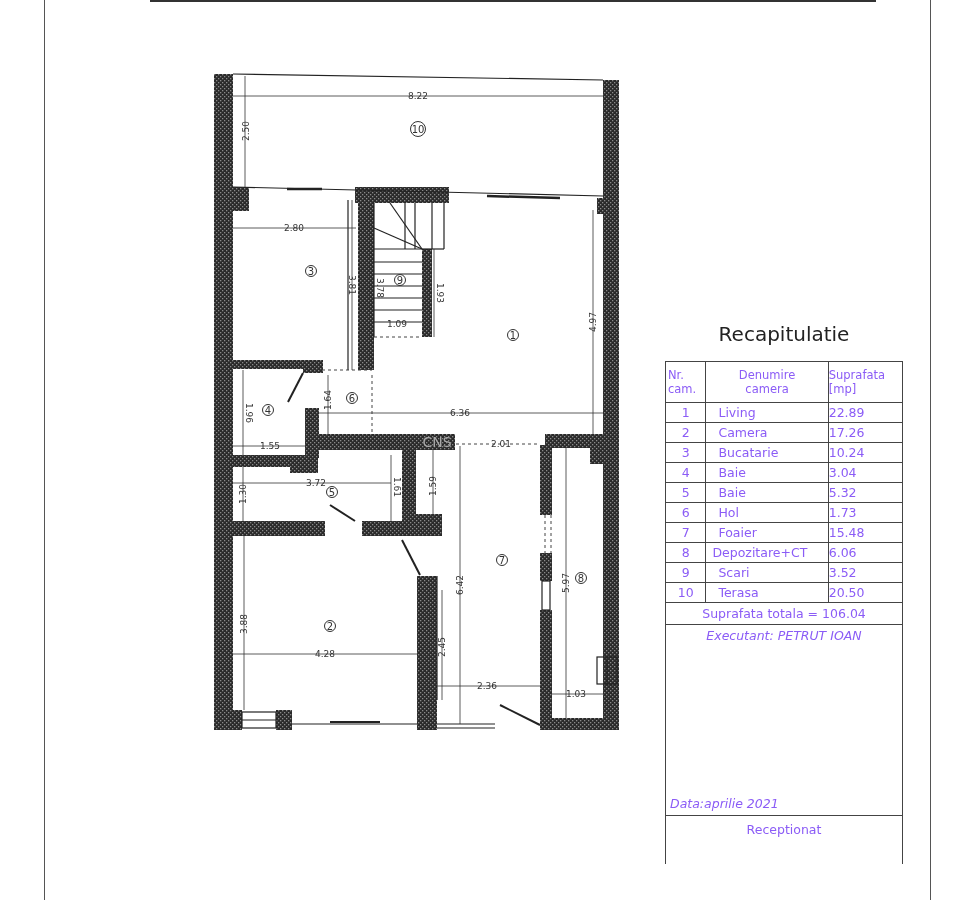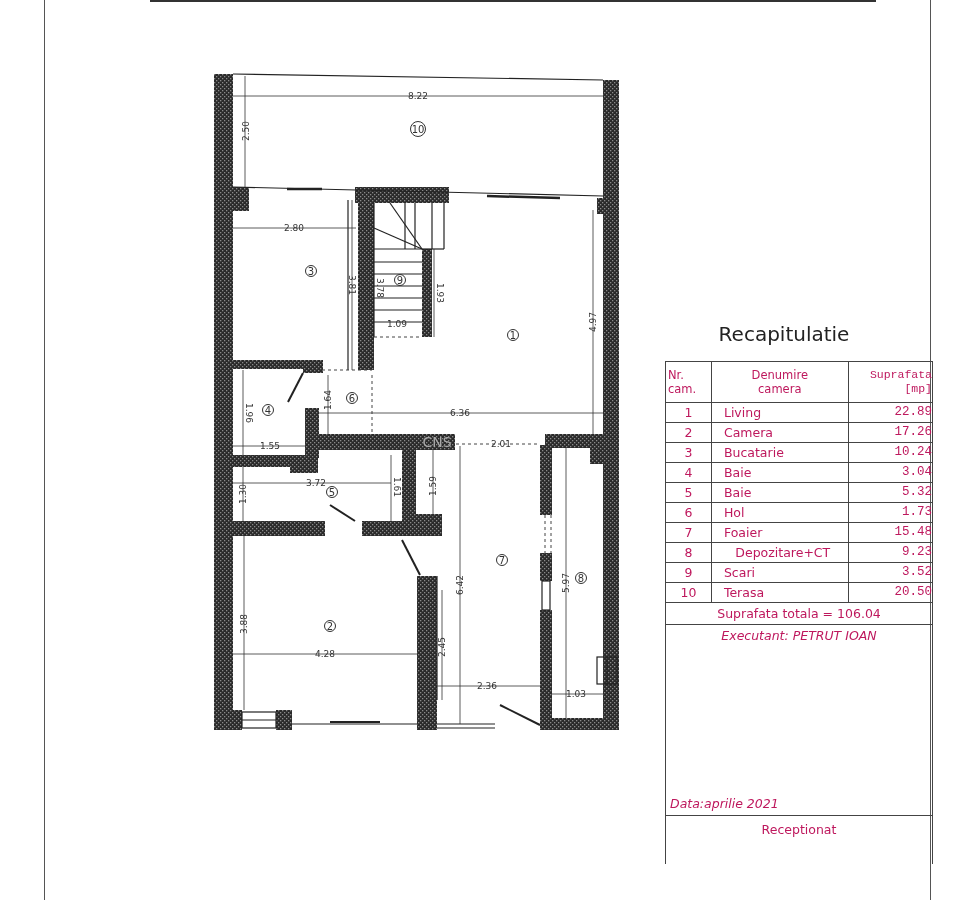--- a/index.html
+++ b/index.html
@@ -7,26 +7,26 @@
     .page-border-left { position: absolute; left: 44px; top: 0; width: 1px; height: 900px; background: #555; }
     .page-border-right { position: absolute; left: 930px; top: 0; width: 1px; height: 900px; background: #555; }
     .top-bar { position: absolute; left: 150px; top: 0; width: 726px; height: 2px; background: #333; }
 
     .plan { position: absolute; left: 0; top: 0; width: 974px; height: 900px; }
     .dim { font-size: 9px; fill: #333; font-family: "DejaVu Sans", sans-serif; }
     .room-num { font-size: 10px; fill: #333; font-family: "DejaVu Sans", sans-serif; }
 
     .recap-title { position: absolute; left: 665px; top: 322px; width: 238px; text-align: center; font-size: 20px; color: #222; }
 
-    .recap-table { position: absolute; left: 665px; top: 361px; width: 268px; border-collapse: collapse; font-size: 12.5px; color: #be185d; }
+    .recap-table { position: absolute; left: 665px; top: 361px; width: 238px; border-collapse: collapse; font-size: 12.5px; color: #8b5cf6; }
     .recap-table td, .recap-table th { border: 1.5px solid #444; padding: 0; height: 19px; line-height: 19px; font-weight: normal; }
     .recap-table th { font-size: 11.5px; line-height: 14px; height: 40px; vertical-align: middle; }
     .c-nr { width: 40px; text-align: center; }
     .c-name { width: 115px; text-align: left; padding-left: 12px !important; }
-    .c-area { width: 78px; text-align: right; font-family: Liberation Mono, monospace; }
+    .c-area { width: 78px; text-align: left; }
     .recap-table th.c-nr { text-align: left; padding-left: 2px !important; }
     .recap-table th.c-name { text-align: center; padding-left: 0 !important; }
     .total-row td { text-align: center; height: 21px; line-height: 21px; }
     .exec-cell { height: 190px !important; vertical-align: top; position: relative; font-style: italic; }
     .exec-text { display: block; text-align: center; line-height: 22px; margin-top: 0px; }
     .date-text { position: absolute; left: 4px; bottom: 2px; line-height: 18px; }
     .recept-cell { text-align: center; height: 48px !important; vertical-align: top; line-height: 28px !important; border-bottom: none !important; }
   </style>
 </head>
 <body>
@@ -255,22 +255,22 @@
         <td class="c-name">Hol</td>
         <td class="c-area">1.73</td>
       </tr>
     <tr>
         <td class="c-nr">7</td>
         <td class="c-name">Foaier</td>
         <td class="c-area">15.48</td>
       </tr>
     <tr>
         <td class="c-nr">8</td>
-        <td class="c-name" style="padding-left:6px !important;text-align:center;">Depozitare+CT</td>
-        <td class="c-area">9.23</td>
+        <td class="c-name" style="padding-left:6px !important;">Depozitare+CT</td>
+        <td class="c-area">6.06</td>
       </tr>
     <tr>
         <td class="c-nr">9</td>
         <td class="c-name">Scari</td>
         <td class="c-area">3.52</td>
       </tr>
     <tr>
         <td class="c-nr">10</td>
         <td class="c-name">Terasa</td>
         <td class="c-area">20.50</td>

